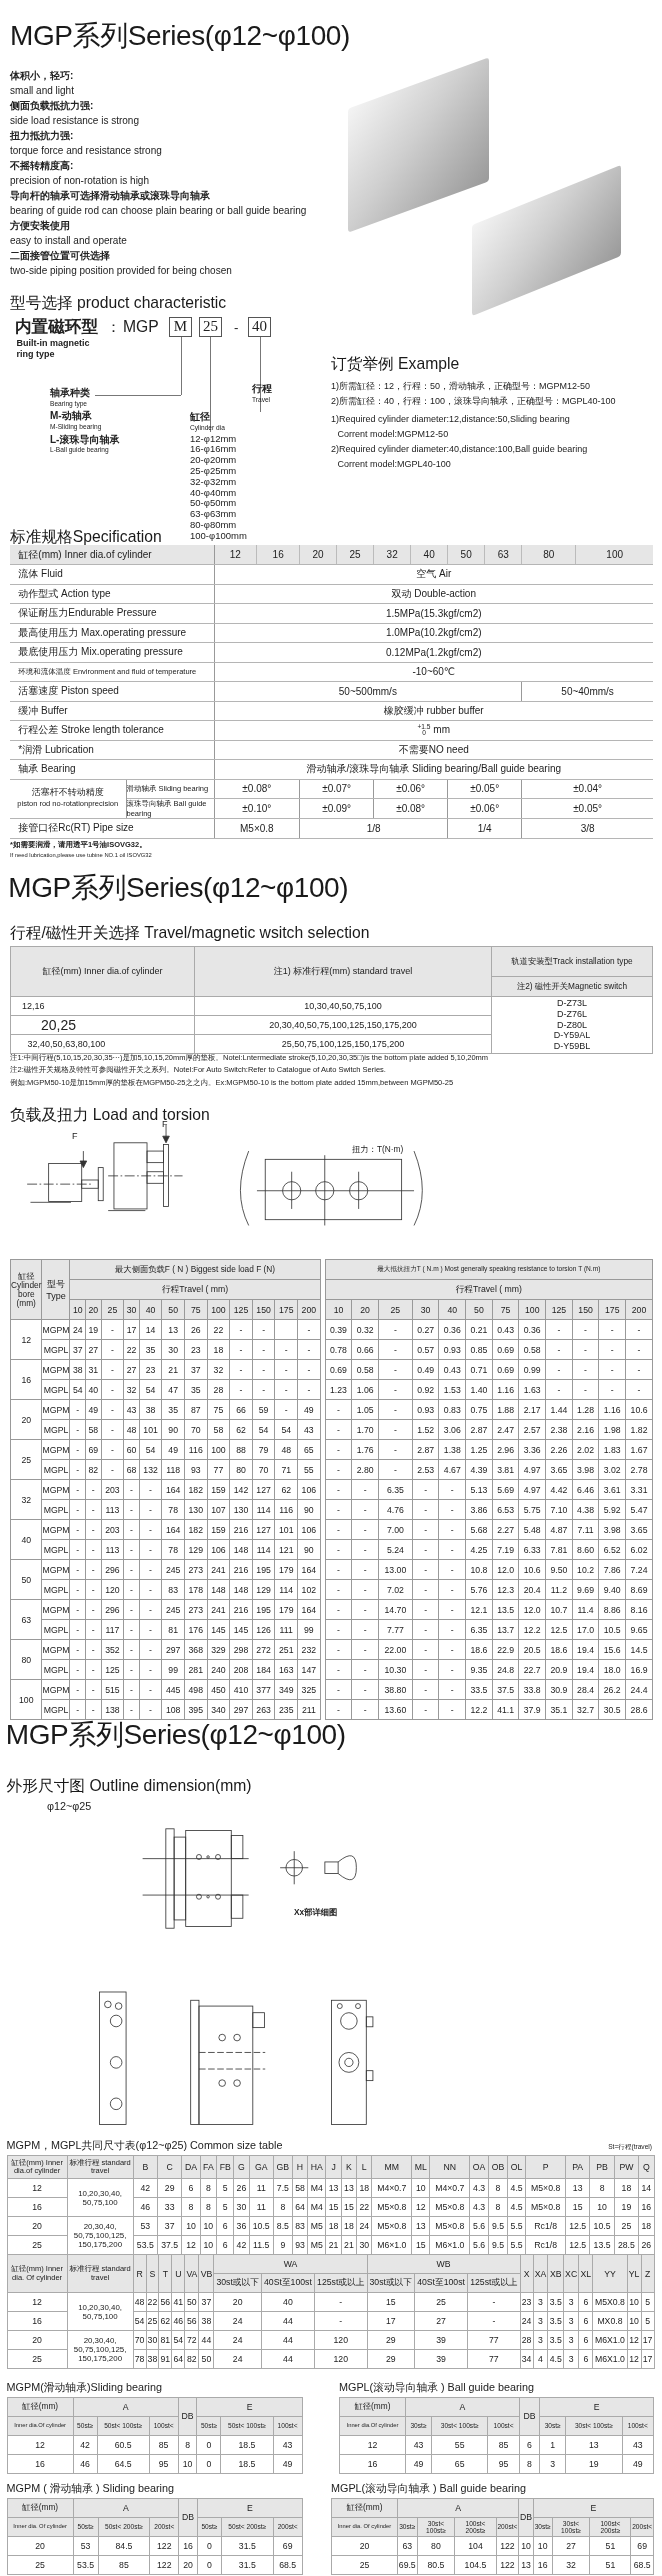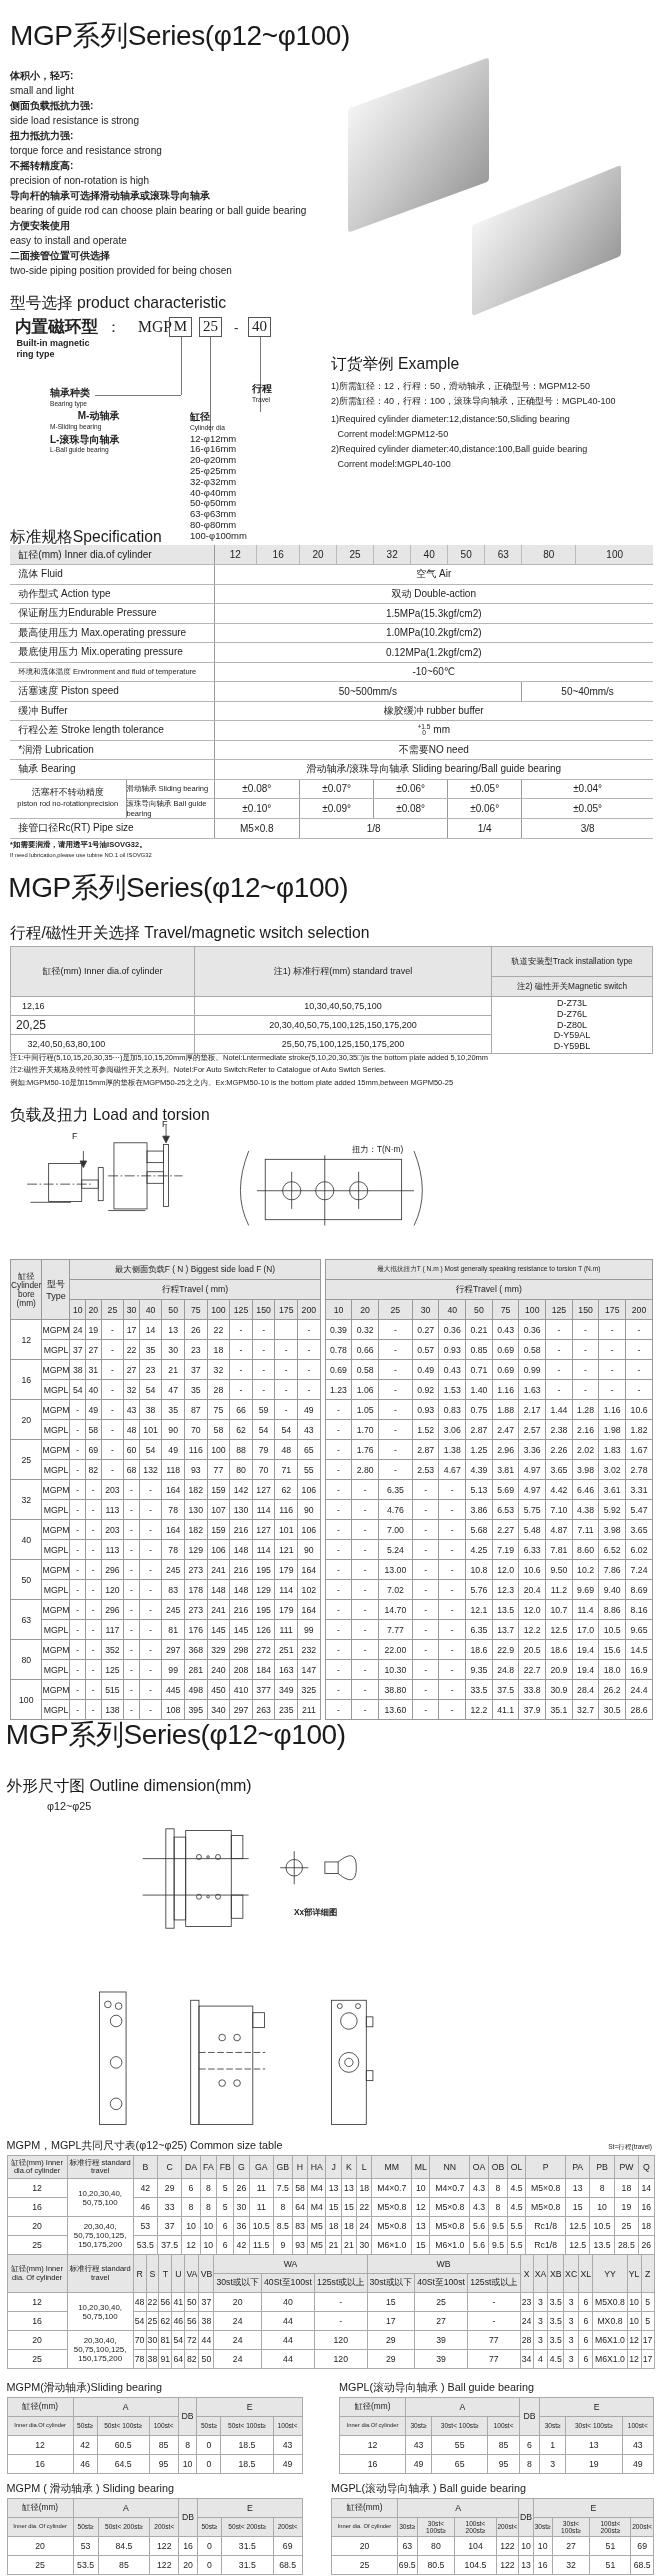--- a/index.html
+++ b/index.html
@@ -46,38 +46,38 @@
     <div class="cn">二面接管位置可供选择</div>
     <div>two-side piping position provided for being chosen</div>
   </div>
 
 <div class="abs photo" style="left:348px;top:83px;width:141px;height:124px;transform:skewY(-20deg);"></div>
 <div class="abs photo" style="left:472px;top:195px;width:149px;height:91px;transform:skewY(-22deg);"></div>
 
 <div class="abs h2" style="left:10px;top:293px;">型号选择 product characteristic</div>
 <div class="abs" style="left:15px;top:316px;font-size:16.6px;font-weight:bold;">内置磁环型</div>
 <div class="abs" style="left:106px;top:318px;font-size:15px;">：</div>
-<div class="abs" style="left:138px;top:318px;font-size:15.7px;font-family:Liberation Serif, serif;">MGP</div>
+<div class="abs" style="left:123px;top:318px;font-size:15.7px;font-family:Liberation Sans, sans-serif;">MGP</div>
 <div class="abs" style="left:169px;top:317px;width:23px;height:20px;border:0.8px solid #555;text-align:center;font-size:15px;font-family:'Liberation Serif',serif;">M</div>
 <div class="abs" style="left:199px;top:317px;width:23px;height:20px;border:0.8px solid #555;text-align:center;font-size:15px;font-family:'Liberation Serif',serif;">25</div>
 <div class="abs" style="left:234px;top:320px;font-size:13.2px;">-</div>
 <div class="abs" style="left:248px;top:317px;width:23px;height:20px;border:0.8px solid #555;text-align:center;font-size:15px;font-family:'Liberation Serif',serif;">40</div>
 <div class="abs" style="left:16.6px;top:338px;font-size:9px;font-weight:bold;line-height:10.8px;">
     <div>Built-in magnetic</div>
     <div>ring type</div>
   </div>
 
 <div class="abs" style="left:181px;top:337px;width:0.8px;height:58px;background:#777;"></div>
 <div class="abs" style="left:95px;top:395px;width:86px;height:0.8px;background:#777;"></div>
 <div class="abs" style="left:210px;top:337px;width:0.8px;height:95px;background:#777;"></div>
 <div class="abs" style="left:260px;top:337px;width:0.8px;height:75px;background:#777;"></div>
 <div class="abs" style="left:50px;top:388px;font-size:10px;font-weight:bold;line-height:10.8px;">
   <div>轴承种类</div>
   <div style="font-size:6.6px;font-weight:normal;">Bearing type</div>
-  <div style="margin-top:1.7px;text-align:right;">M-动轴承</div>
+  <div style="margin-top:1.7px;">M-动轴承</div>
   <div style="font-size:6.6px;font-weight:normal;">M-Sliding bearing</div>
   <div style="margin-top:1.7px;">L-滚珠导向轴承</div>
   <div style="font-size:6.6px;font-weight:normal;">L-Ball guide bearing</div>
 </div>
 <div class="abs" style="left:190px;top:392px;font-size:10px;line-height:10.8px;">
   <div style="font-weight:bold;margin-top:20px;">缸径</div>
   <div style="font-size:6.6px;">Cylinder dia</div>
   <div id="dias" style="font-size:9.5px;line-height:10.8px;">
       <div>12-φ12mm</div>
       <div>16-φ16mm</div>
@@ -209,21 +209,21 @@
       </tr>
       <tr>
         <th style="font-size:8.3px;height:20px">注2) 磁性开关Magnetic switch</th>
       </tr>
       <tr style="height:19px">
         <td style="text-align:left;padding-left:11px;font-size:9px">12,16</td>
         <td style="font-size:9px">10,30,40,50,75,100</td>
         <td rowspan="3" style="font-size:9px;line-height:10.8px">D-Z73L<br>D-Z76L<br>D-Z80L<br>D-Y59AL<br>D-Y59BL</td>
       </tr>
       <tr style="height:19px">
-        <td style="text-align:left;padding-left:5px;font-size:12px">20,25</td>
+        <td style="text-align:left;padding-left:30px;font-size:14px">20,25</td>
         <td style="font-size:9px">20,30,40,50,75,100,125,150,175,200</td>
       </tr>
       <tr style="height:19px">
         <td style="text-align:left;padding-left:16.6px;font-size:9px">32,40,50,63,80,100</td>
         <td style="font-size:9px">25,50,75,100,125,150,175,200</td>
       </tr>
     </tbody>
   </table>
 <div class="abs note" id="travel-notes" style="left:10px;top:1052px;">
     <div>注1:中间行程(5,10,15,20,30,35···)是加5,10,15,20mm厚的垫板。Notel:Lntermediate stroke(5,10,20,30,35□)is the bottom plate added 5,10,20mm</div>

